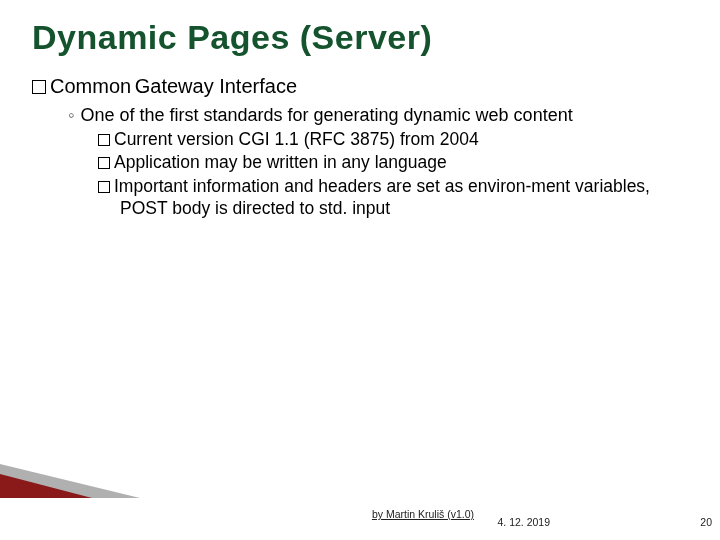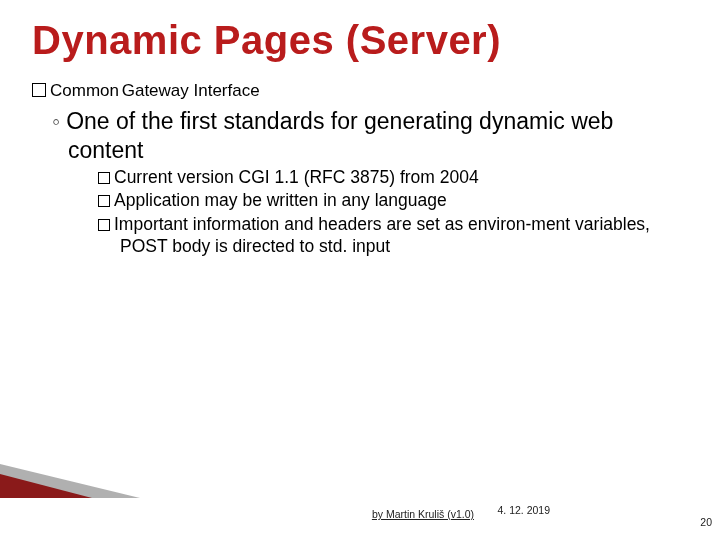--- a/index.html
+++ b/index.html
@@ -1,32 +1,32 @@
 <!DOCTYPE html>
 <html><head>
 <meta charset="utf-8">
 <style>
   * { margin: 0; padding: 0; box-sizing: border-box; }
   html, body { width: 720px; height: 540px; overflow: hidden; background: #fff; font-family: "Segoe UI", "Lucida Sans", Arial, sans-serif; color: #000; }
   .slide { position: relative; width: 720px; height: 540px; padding: 18px 32px 0 32px; }
-  .title { font-size: 40px; font-weight: 700; color: #b91c1c; margin-bottom: 18px; letter-spacing: 0.5px; }
-  .h1 { font-size: 17px; margin-top: 6px; }
+  .title { font-size: 34px; font-weight: 700; color: #14532d; margin-bottom: 18px; letter-spacing: 0.5px; }
+  .h1 { font-size: 20px; margin-top: 6px; }
   .h1 .marker { display: inline-block; width: 14px; height: 14px; border: 1.5px solid #000; margin-right: 4px; vertical-align: -1px; }
   .h1 .lead { font-weight: 400; }
   .h1 .rest { font-weight: 400; margin-left: -2px; }
-  .l2 { font-size: 23px; margin: 6px 0 0 20px; text-indent: -16px; padding-left: 16px; line-height: 1.25; }
+  .l2 { font-size: 18px; margin: 6px 0 0 36px; text-indent: -16px; padding-left: 16px; line-height: 1.25; }
   .l2 .bullet { color: #555; margin-right: 6px; }
   .l3 { font-size: 17.5px; margin: 2px 0 0 52px; text-indent: -22px; padding-left: 36px; line-height: 1.25; }
   .l3 .marker { display: inline-block; width: 12px; height: 12px; border: 1.3px solid #000; margin-right: 4px; vertical-align: -1px; }
   .lower-accent { position: absolute; left: 0; bottom: 42px; width: 140px; height: 46px; }
   .lower-accent .tri1 { position: absolute; left: 0; bottom: 0; width: 0; height: 0; border-left: 92px solid #8a1a1a; border-top: 24px solid transparent; }
   .lower-accent .tri2 { position: absolute; left: 0; bottom: 0; width: 0; height: 0; border-left: 140px solid rgba(30,30,30,0.35); border-top: 34px solid transparent; }
   .footer { position: absolute; bottom: 12px; left: 0; width: 720px; font-size: 10.5px; color: #222; }
   .footer .author { position: absolute; right: 246px; bottom: 8px; text-decoration: underline; }
-  .footer .date { position: absolute; right: 170px; bottom: 12px; }
+  .footer .date { position: absolute; right: 170px; bottom: 0; }
   .footer .page { position: absolute; right: 8px; bottom: 0; }
 </style>
 </head>
 <body>
 
 <div class="slide">
 
   <div class="title">Dynamic Pages (Server)</div>
 
   <div class="h1">

